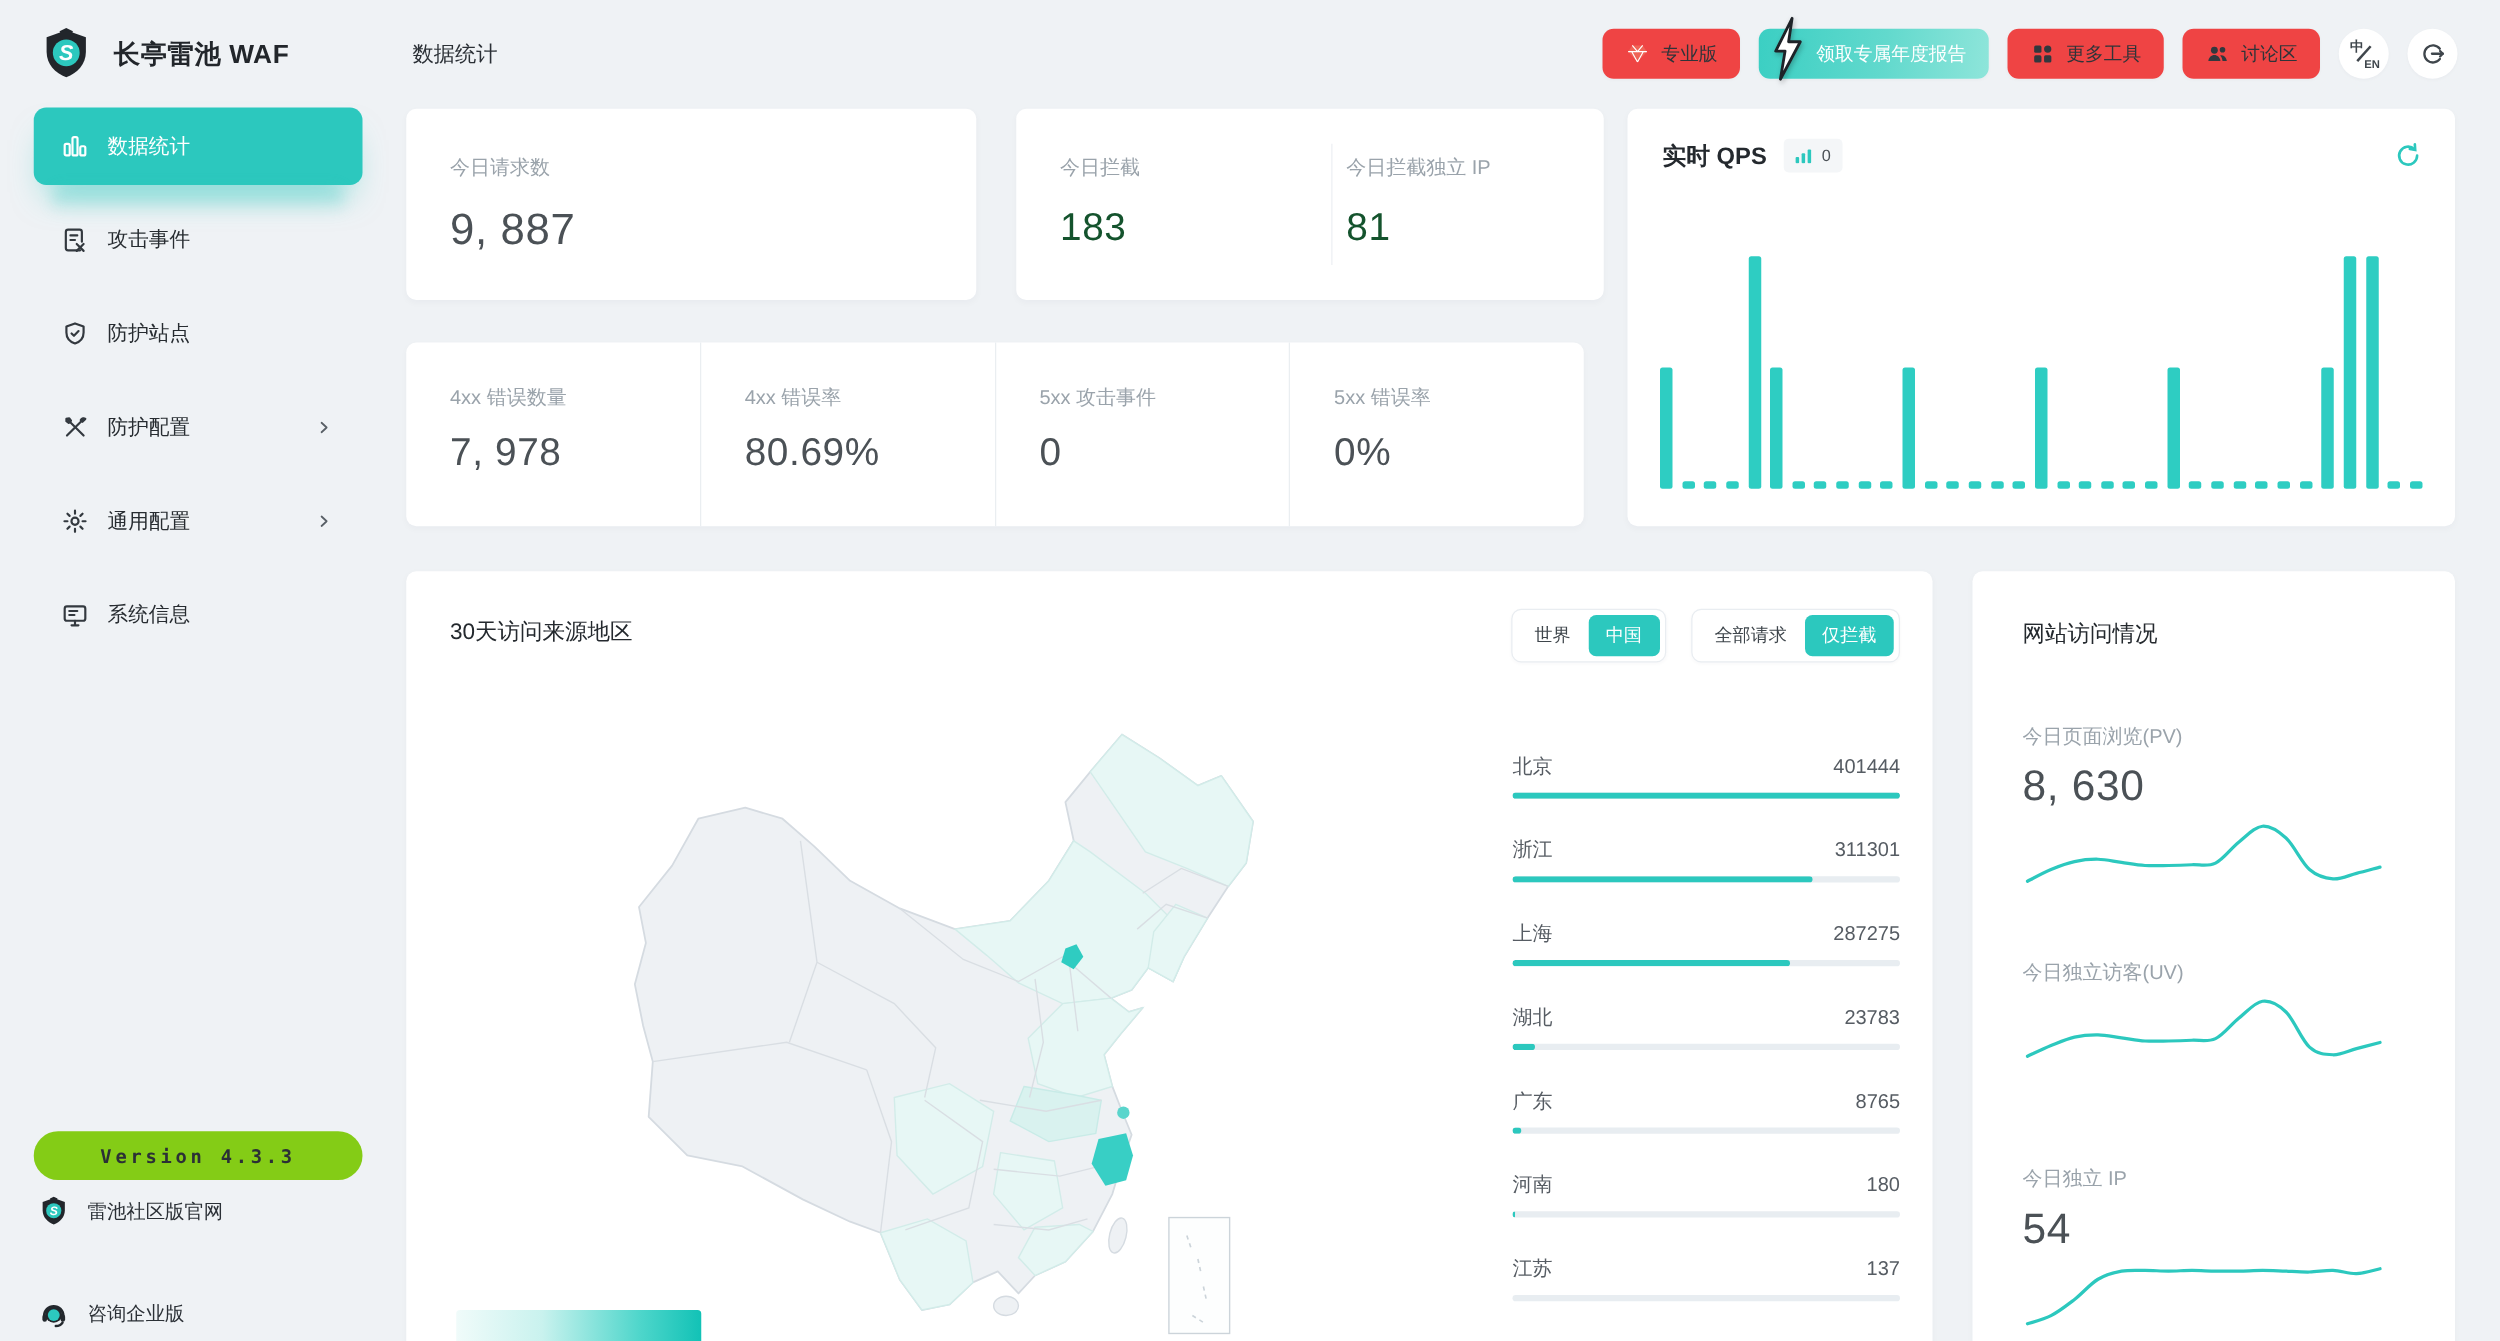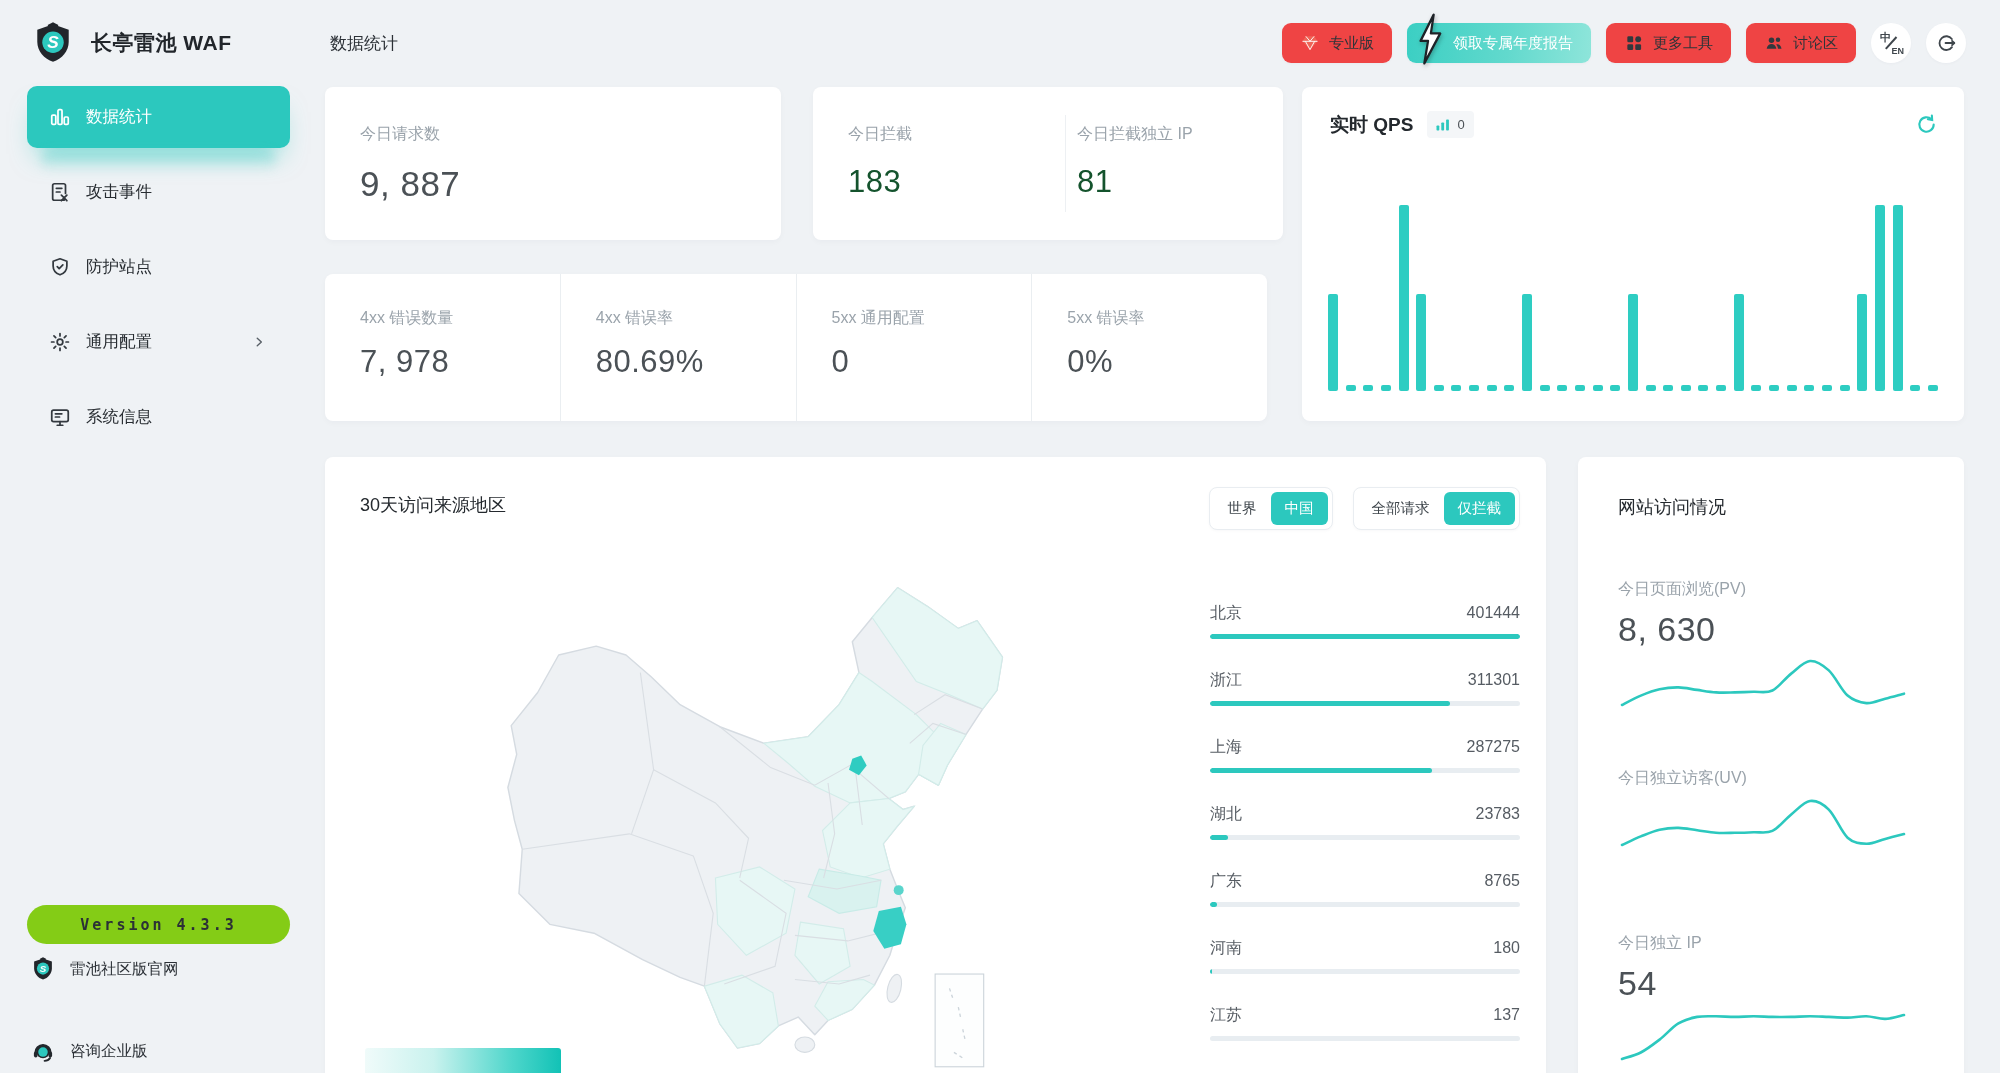--- a/index.html
+++ b/index.html
@@ -205,20 +205,36 @@
         <span class="ic">
           <svg viewBox="0 0 24 24" fill="none" stroke="currentColor" stroke-width="1.9" stroke-linecap="round" stroke-linejoin="round">
             <path d="M12 3l7.5 2.7v5.1c0 4.6-3.1 8.1-7.5 9.7-4.4-1.6-7.5-5.1-7.5-9.7V5.7Z"></path>
             <path d="M9 11.7l2.1 2.1 4-4.1"></path>
           </svg>
         </span>
         <span>防护站点</span>
       </div>
       <div class="side-item">
         <span class="ic">
+          <svg viewBox="0 0 24 24" fill="none" stroke="currentColor" stroke-width="1.9" stroke-linecap="round" stroke-linejoin="round">
+            <path d="M5 4.5 19.5 19"></path>
+            <path d="M4.5 4.5l2.5-.5 1.5 2-2 2-2-1.5Z"></path>
+            <path d="M19.5 4.5 5 19"></path>
+            <path d="M17 5.5c1-1.5 2.8-2 4-1l-2.5 2.5Z"></path>
+          </svg>
+        </span>
+        <span>防护配置</span>
+        <span class="chev">
+          <svg viewBox="0 0 24 24" fill="none" stroke="currentColor" stroke-width="2.4" stroke-linecap="round" stroke-linejoin="round">
+            <polyline points="9 5.5 16 12 9 18.5"></polyline>
+          </svg>
+        </span>
+      </div>
+      <div class="side-item">
+        <span class="ic">
           <svg viewBox="0 0 24 24" fill="none" stroke="currentColor" stroke-width="1.9" stroke-linecap="round">
             <circle cx="12" cy="12" r="3.1"></circle>
             <path d="M12 2.8v2.6M12 18.6v2.6M2.8 12h2.6M18.6 12h2.6M5.4 5.4l1.9 1.9M16.7 16.7l1.9 1.9M18.6 5.4l-1.9 1.9M7.3 16.7l-1.9 1.9"></path>
           </svg>
         </span>
         <span>通用配置</span>
         <span class="chev">
           <svg viewBox="0 0 24 24" fill="none" stroke="currentColor" stroke-width="2.4" stroke-linecap="round" stroke-linejoin="round">
             <polyline points="9 5.5 16 12 9 18.5"></polyline>
           </svg>
@@ -337,21 +353,21 @@
 <div class="card" id="card-errors">
     <div class="err-col">
       <div class="stat-label">4xx 错误数量</div>
       <div class="stat-value">7, 978</div>
     </div>
     <div class="err-col">
       <div class="stat-label">4xx 错误率</div>
       <div class="stat-value">80.69%</div>
     </div>
     <div class="err-col">
-      <div class="stat-label">5xx 通用配置</div>
+      <div class="stat-label">5xx 攻击事件</div>
       <div class="stat-value">0</div>
     </div>
     <div class="err-col">
       <div class="stat-label">5xx 错误率</div>
       <div class="stat-value">0%</div>
     </div>
   </div>
 
 <div class="card" id="card-region">
   <div class="region-title">30天访问来源地区</div>

